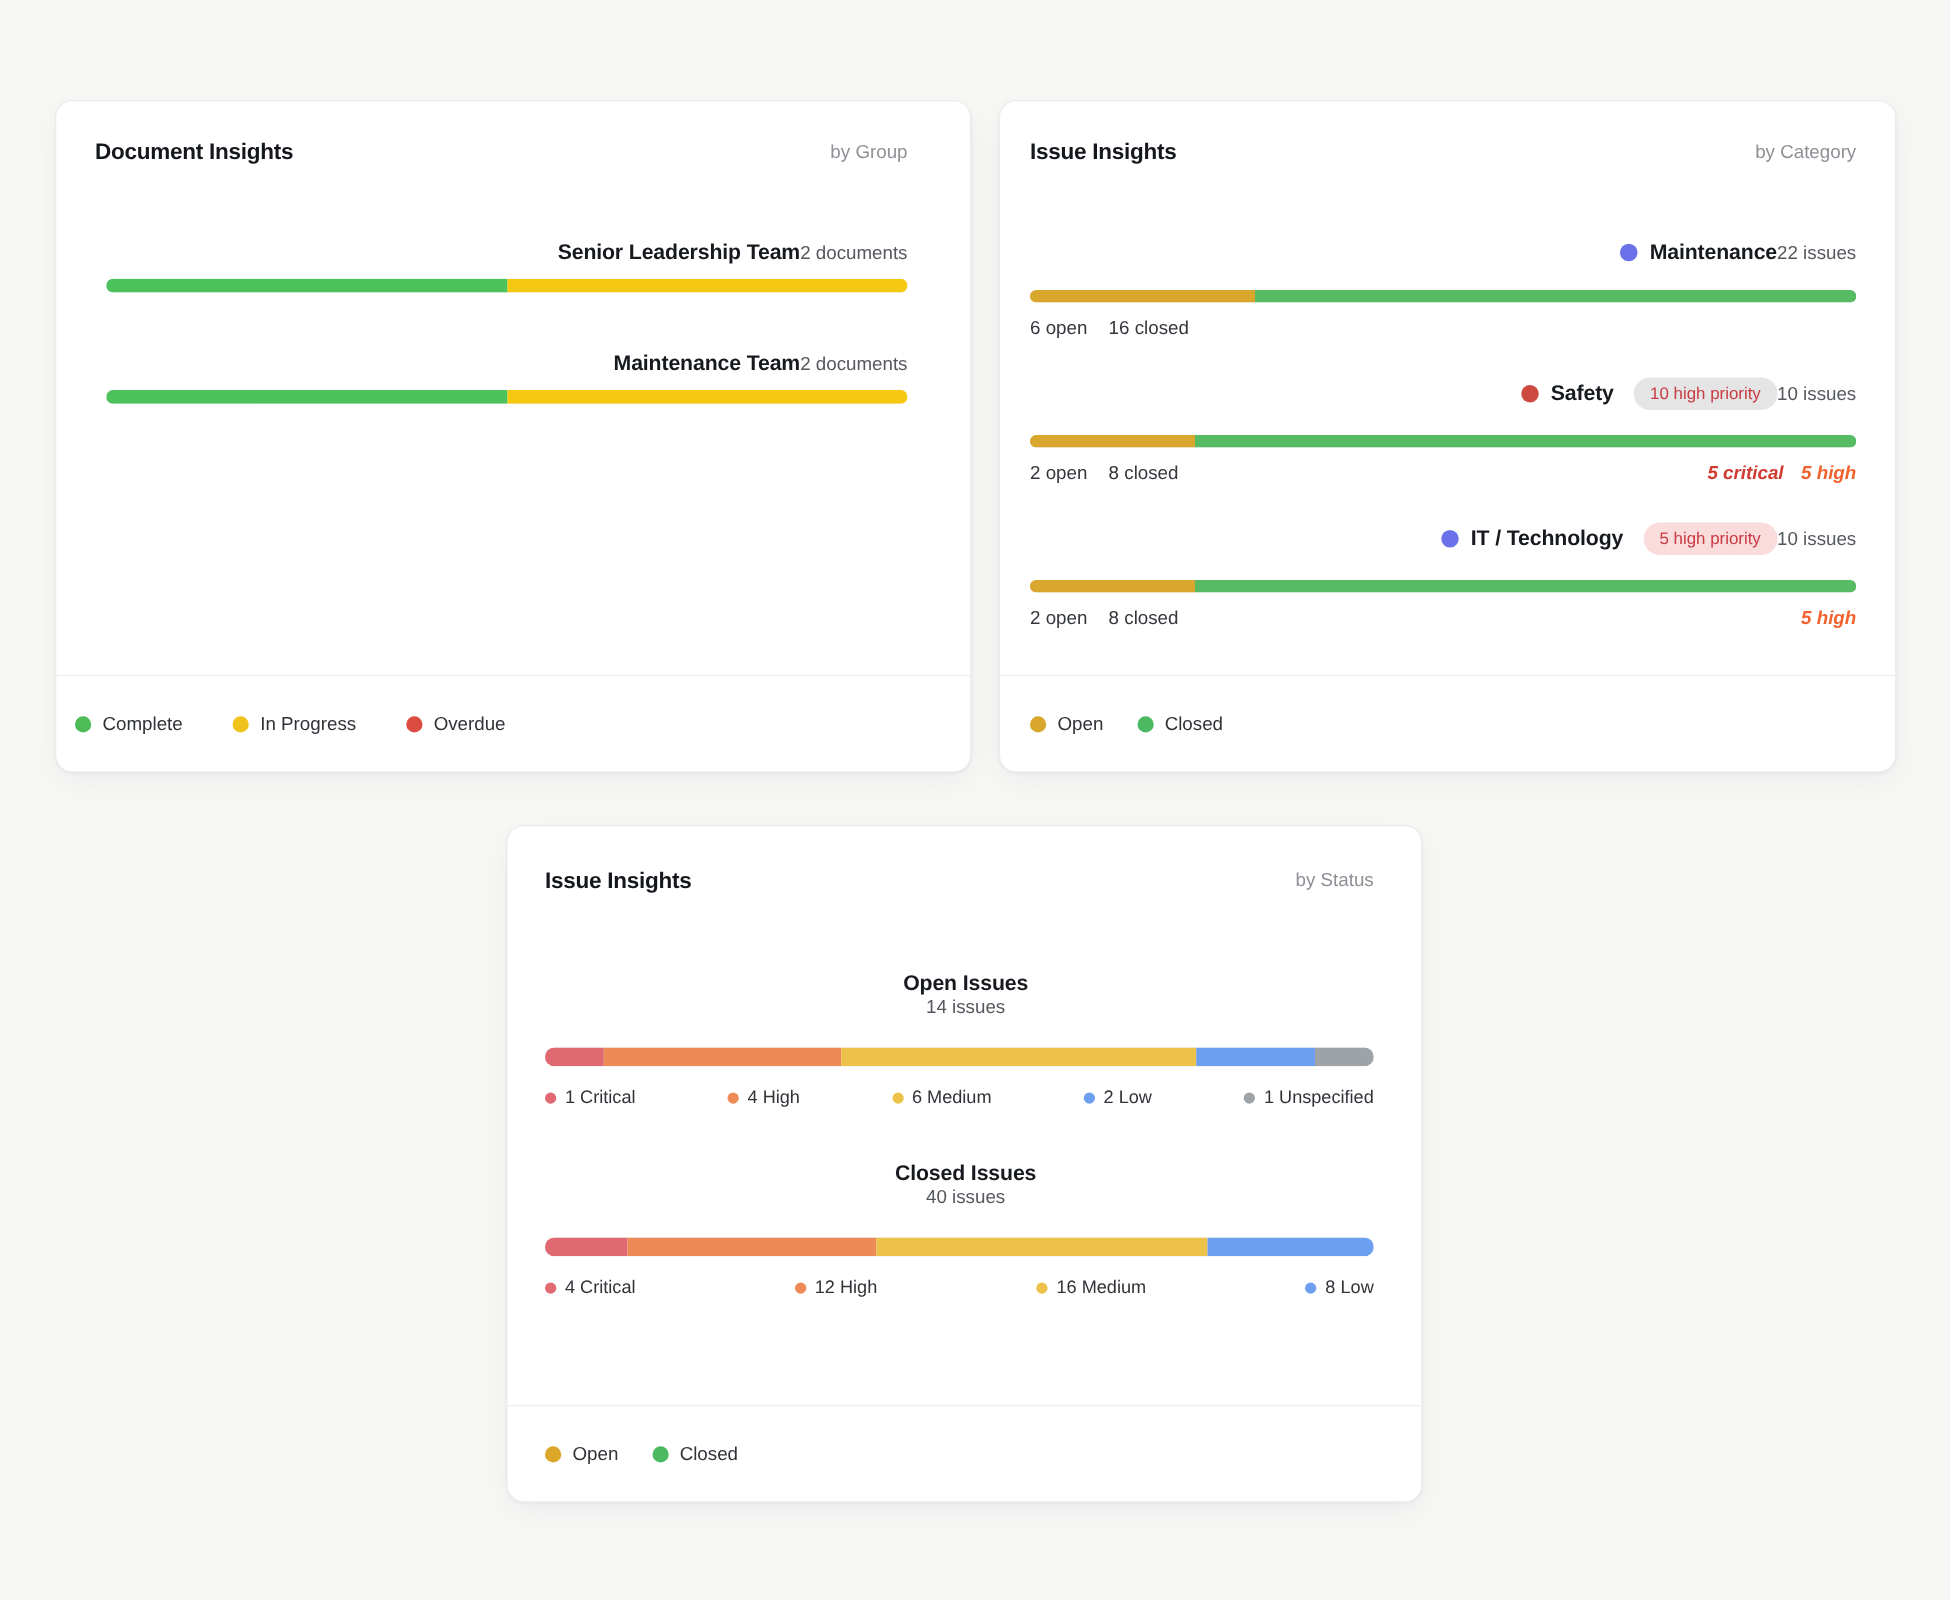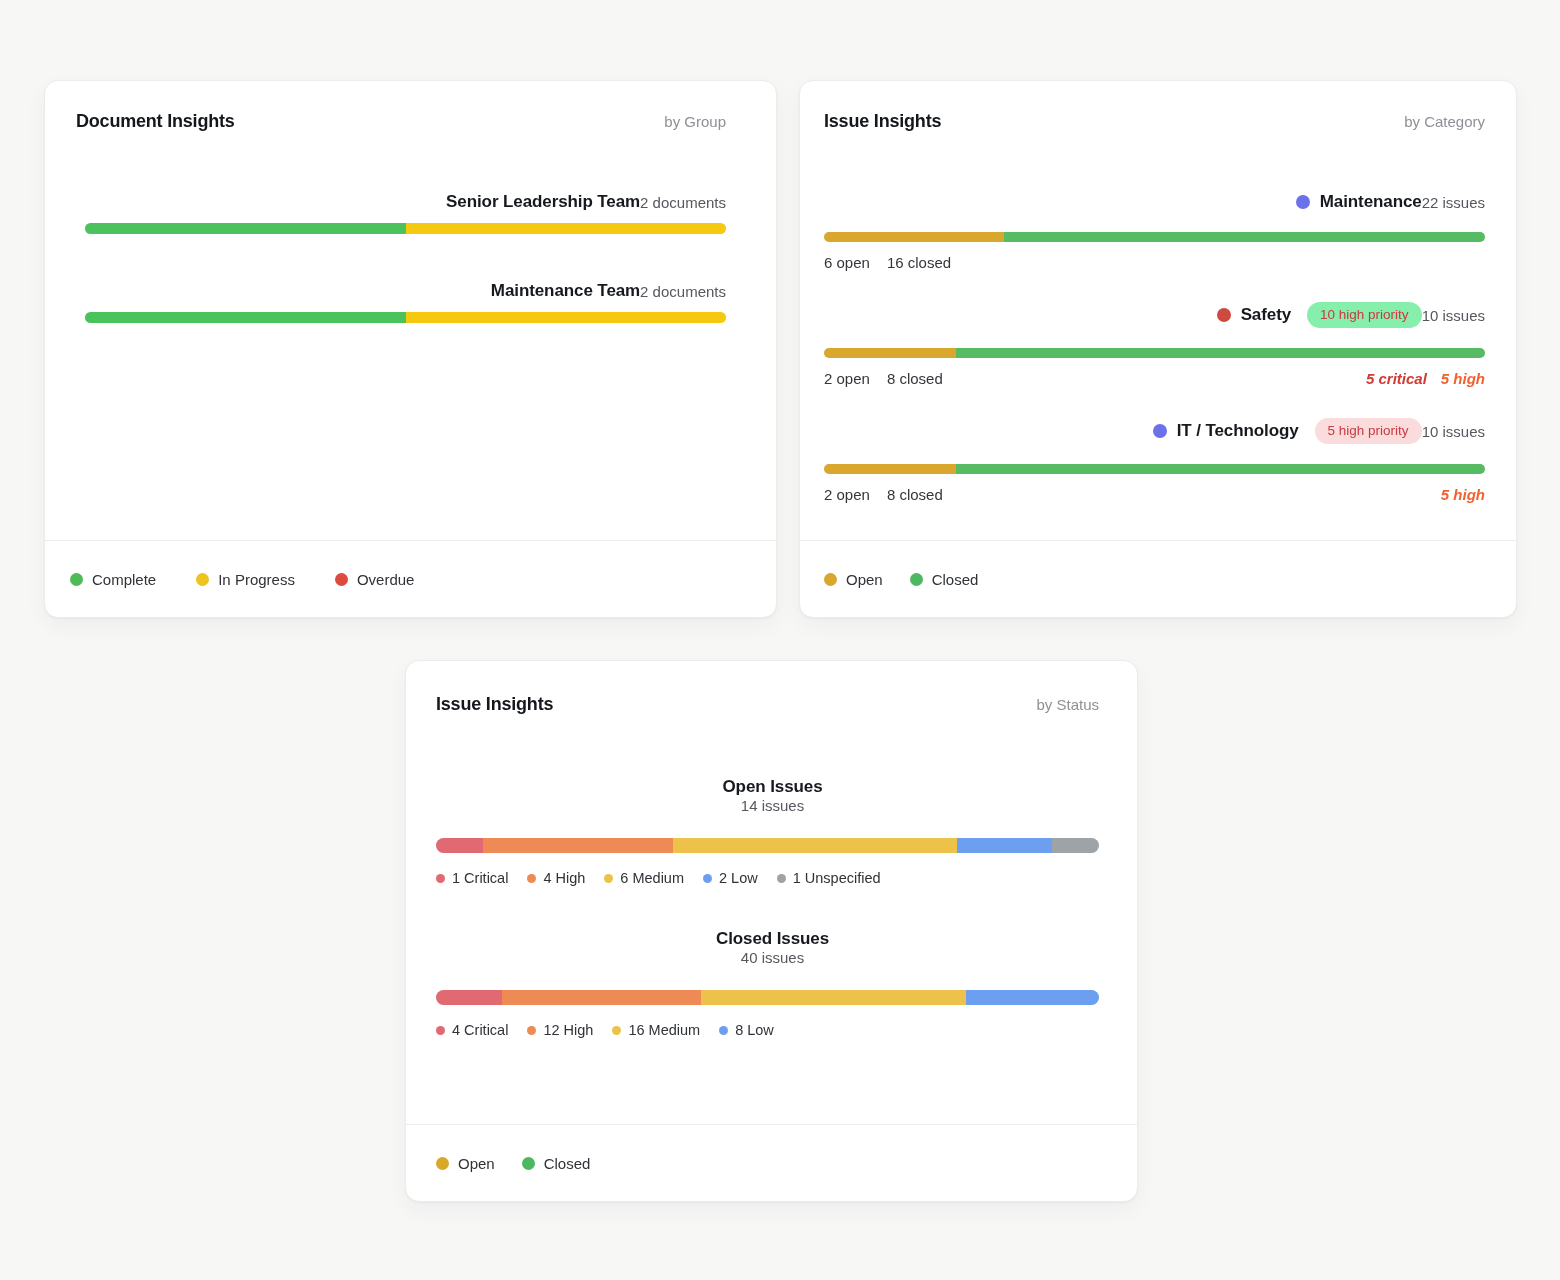--- a/index.html
+++ b/index.html
@@ -82,34 +82,35 @@
 
   .status-section { margin-bottom: 43px; }
   .status-section .row-head { padding-left: 10px; margin-bottom: 24px; flex-direction: column; }
   .seg-legend {
     display: flex;
     gap: 19px;
     margin-top: 17px;
     font-size: 14.5px;
     color: #2f3237;
     align-items: center;
+    justify-content: space-between;
   }
   .seg-legend-item { display: flex; align-items: center; gap: 7px; }
   .mini-dot { width: 9px; height: 9px; border-radius: 50%; flex: none; }
 
   .card-footer {
     margin-top: auto;
     border-top: 1px solid #ededed;
     display: flex;
     align-items: center;
     gap: 27px;
     height: 77px;
     flex: none;
   }
-  #card-documents .card-footer { padding-left: 25px; gap: 40px; }
+  #card-documents .card-footer { padding-left: 15px; gap: 40px; }
   #card-category  .card-footer { padding-left: 24px; }
   #card-status    .card-footer { padding-left: 30px; }
   .legend-item { display: flex; align-items: center; gap: 9px; font-size: 15px; color: #2f3237; }
   .legend-dot { width: 13px; height: 13px; border-radius: 50%; flex: none; }
 </style>
 </head>
 <body>
 
 <section class="card" id="card-documents">
   <div class="card-header">
@@ -179,21 +180,21 @@
           <span>16 closed</span>
         </div>
       </div>
     </div>
 
     <div class="cat-row">
       <div class="row-head">
         <div class="row-head-left">
           <span class="dot" style="background-color: rgb(205, 74, 65);"></span>
           <span class="row-label">Safety</span>
-          <span class="badge" style="background-color: #86efac; color: rgb(201, 58, 67);">10 high priority</span>
+          <span class="badge" style="background-color: #e5e5e5; color: rgb(201, 58, 67);">10 high priority</span>
         </div>
         <span class="row-count">10 issues</span>
       </div>
       <div class="bar thin">
           <div style="width: 20%; background: rgb(217, 166, 46);"></div>
           <div style="width: 80%; background: rgb(86, 187, 99);"></div>
         </div>
       <div class="row-caption">
         <div class="caption-left">
           <span>2 open</span>

